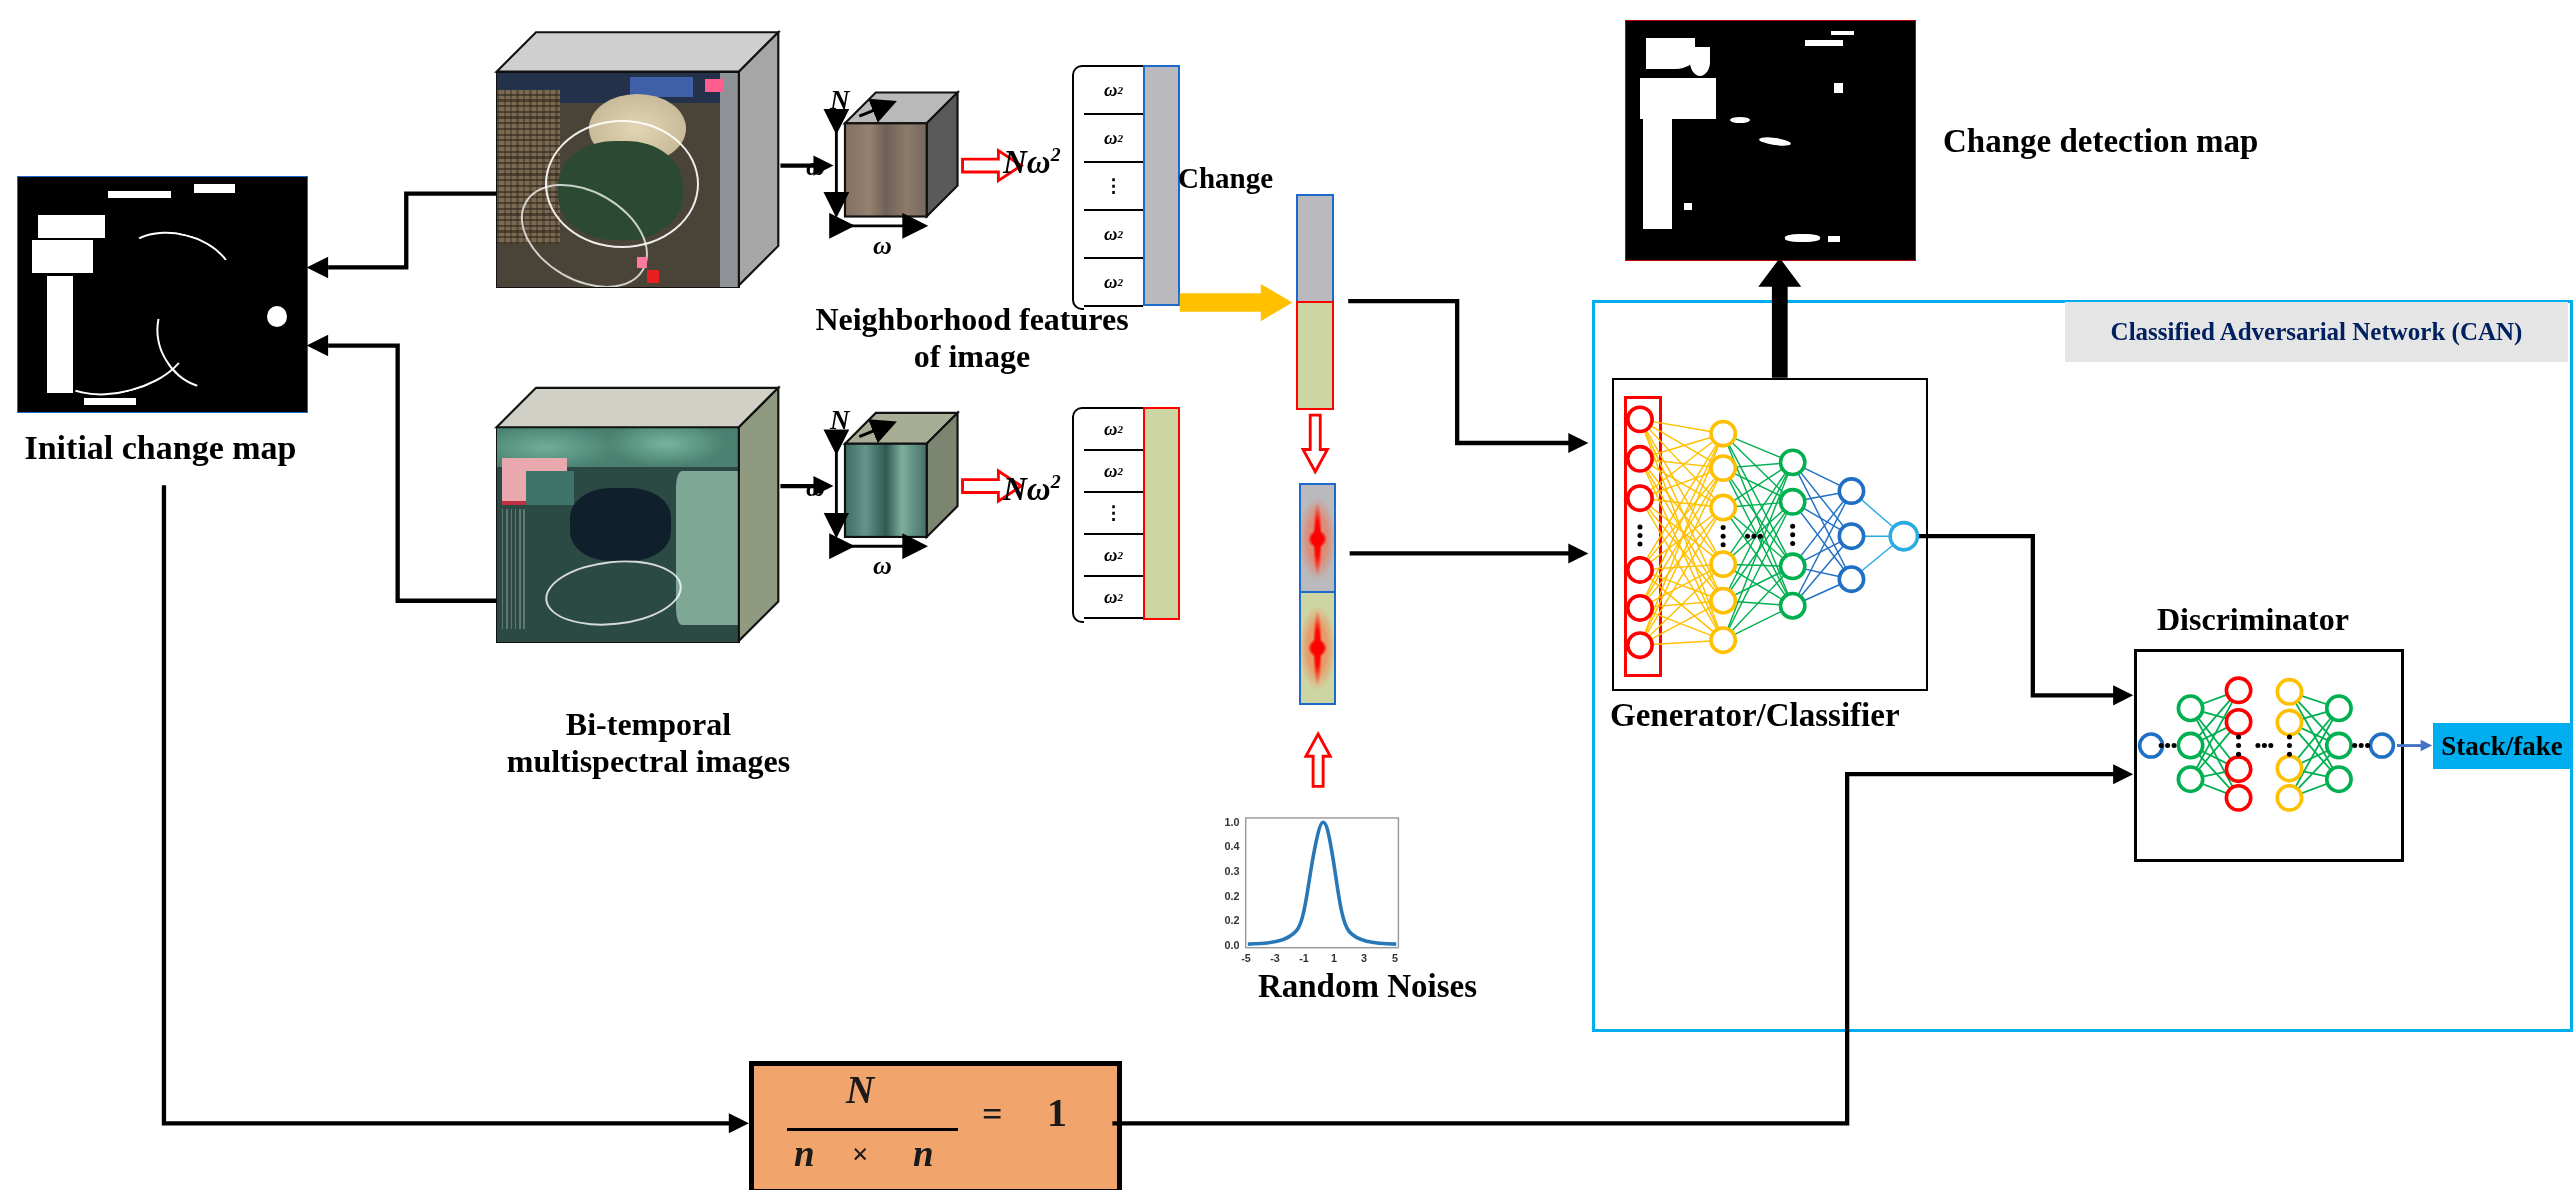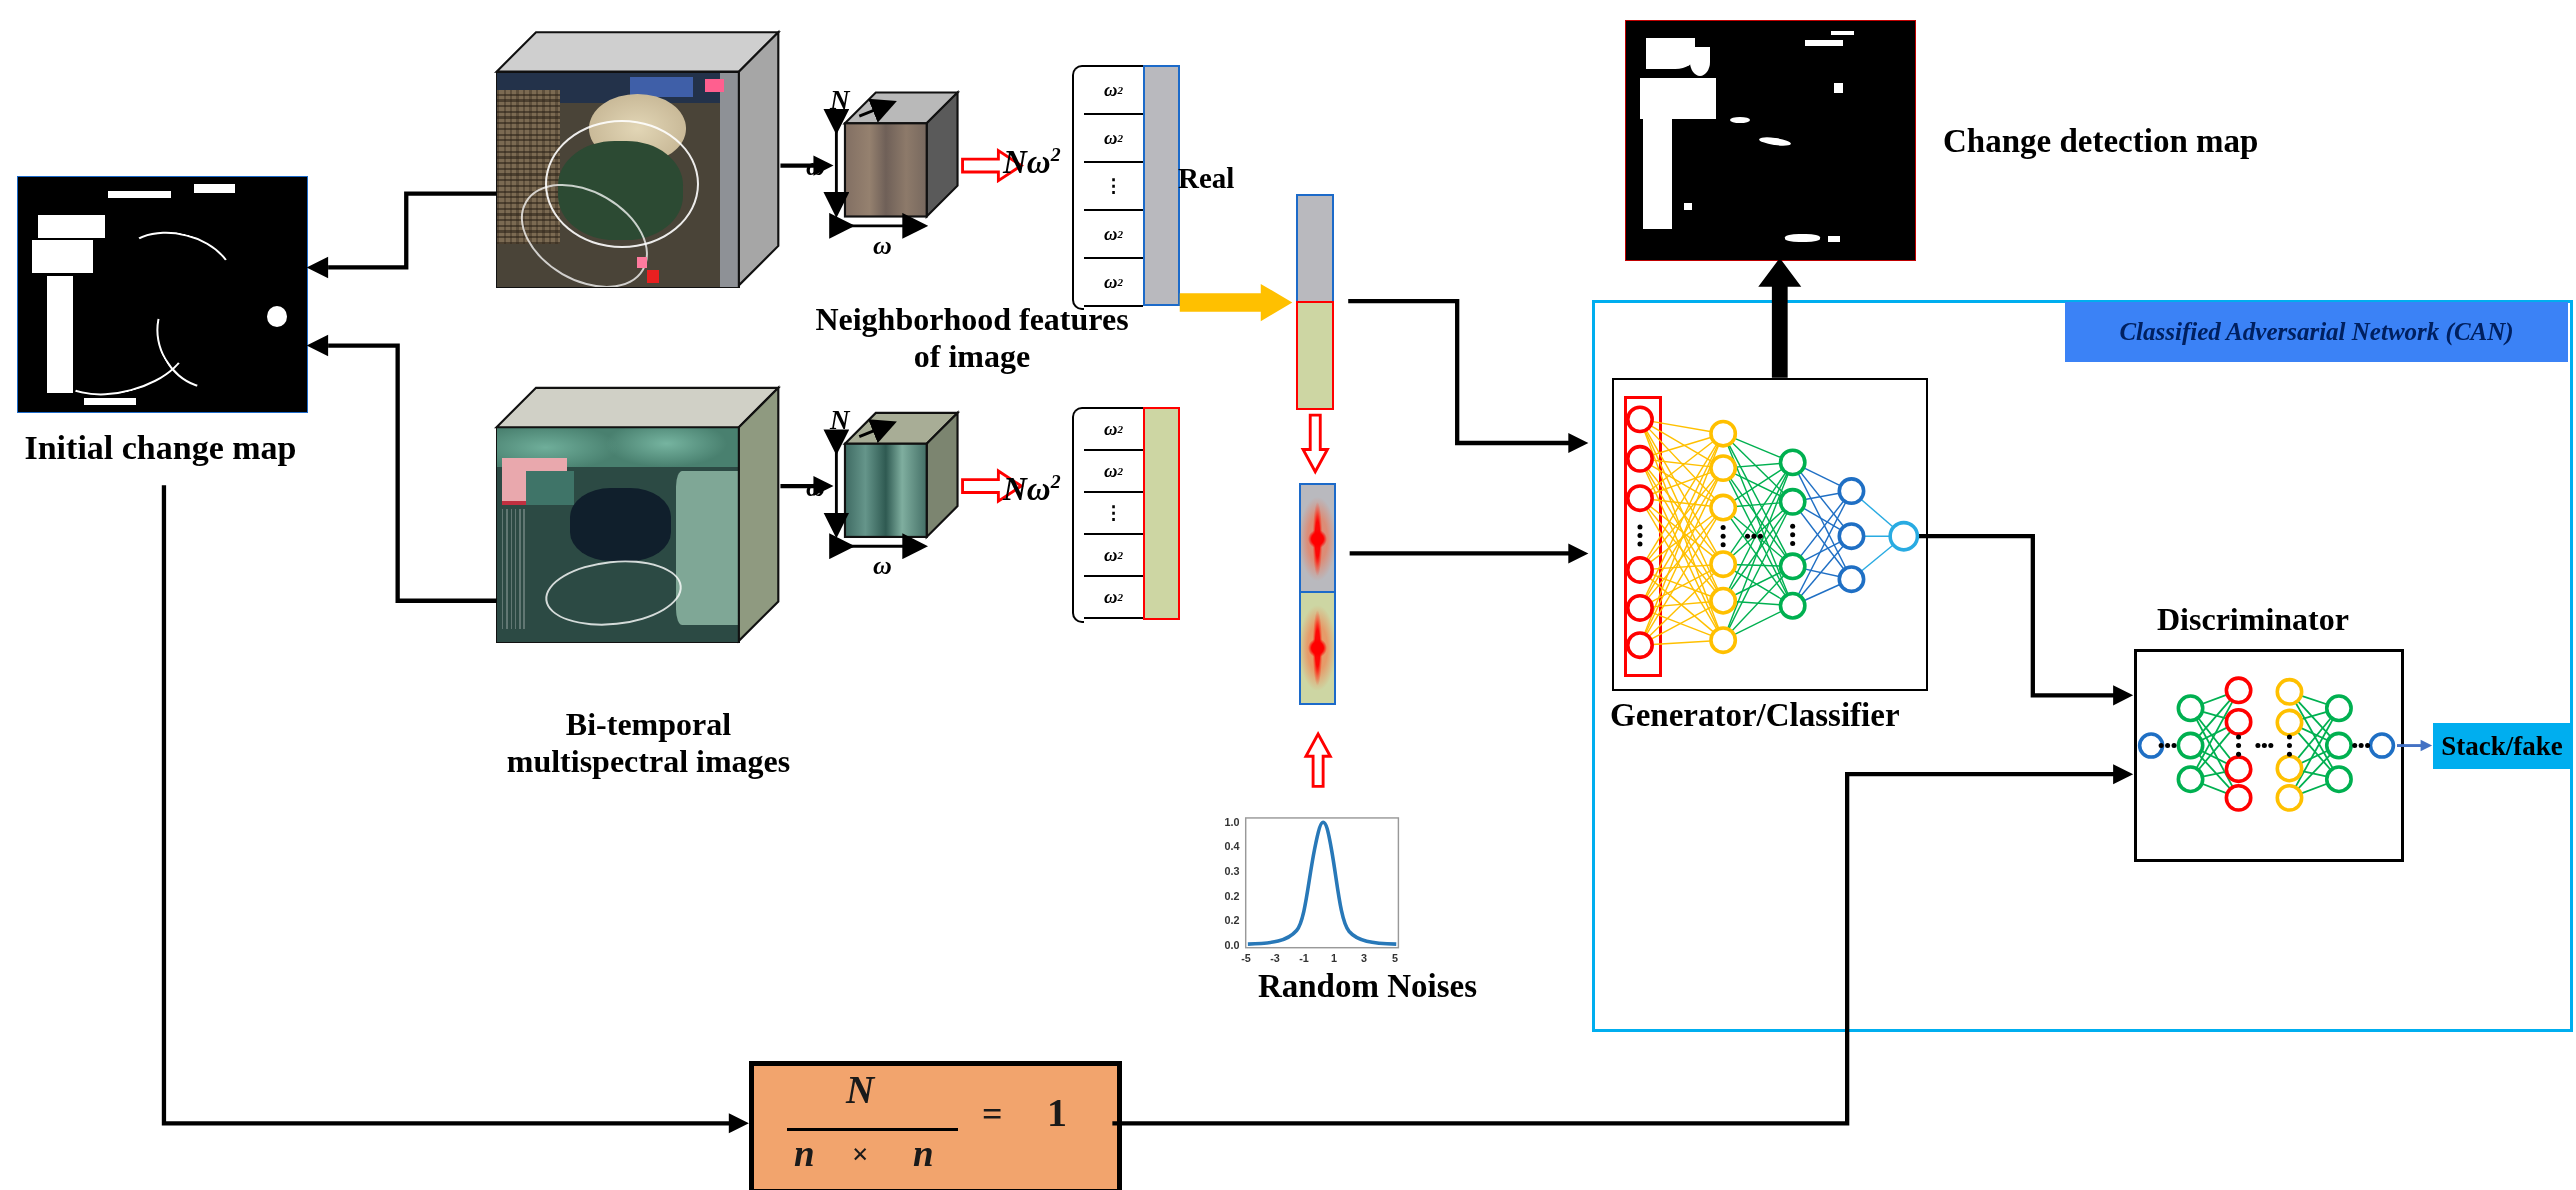--- a/index.html
+++ b/index.html
@@ -39,22 +39,22 @@
   .stack{position:absolute;}
   .noise{background-image:radial-gradient(40% 12% at 50% 50%,#f00 0 45%,transparent 72%),
          radial-gradient(18% 42% at 50% 50%,rgba(255,0,0,.95) 0 40%,rgba(255,40,20,.5) 62%,transparent 82%),
          radial-gradient(72% 50% at 50% 50%,rgba(255,96,48,.5) 0 42%,transparent 78%);}
 
   
   #canbox{left:1592px;top:300px;width:975px;height:726px;border:3.6px solid #00AEEF;}
   #genbox{left:1612px;top:378px;width:312px;height:309px;border:2.9px solid #000;background:#fff;}
   #discbox{left:2134px;top:649px;width:264px;height:207px;border:3.6px solid #000;background:#fff;}
   #geninput{left:1624px;top:396px;width:32px;height:275px;border:3.6px solid #f00;}
-  #canlabel{left:2065px;top:302px;width:503px;height:60px;background:#3b82f6;display:flex;
-            align-items:center;justify-content:center;font-style:italic;}
+  #canlabel{left:2065px;top:302px;width:503px;height:60px;background:#e5e5e5;display:flex;
+            align-items:center;justify-content:center;}
   #realfake{left:2433px;top:723px;width:138px;height:46px;background:#00AEEF;display:flex;
             align-items:center;justify-content:center;}
   #formula{left:749px;top:1061px;width:363px;height:123px;background:#F2A46D;border:5px solid #000;}
   #formula .fp{position:absolute;font-weight:bold;color:#1a1a1a;}
 
   
   #plotlbls span{position:absolute;font-family:"Liberation Sans",sans-serif;font-weight:bold;
                  color:#333;font-size:10.8px;transform:translate(-50%,-50%);}
 </style>
 </head>
@@ -461,21 +461,21 @@
   <div class="lbl" style="left:800px;top:301px;width:344px;text-align:center;font-size:32px;">
     <div>Neighborhood features</div>
     <div>of image</div>
   </div>
 
   <div class="lbl" style="left:473px;top:706px;width:351px;text-align:center;font-size:32px;">
     <div>Bi-temporal</div>
     <div>multispectral images</div>
   </div>
 
-  <div class="lbl" style="left:1178px;top:162px;font-size:29px;">Real</div>
+  <div class="lbl" style="left:1178px;top:162px;font-size:29px;">Change</div>
 
   <div class="lbl" style="left:1176px;top:968px;width:301px;text-align:right;font-size:33px;">Random Noises</div>
 
   <div class="lbl" style="left:1943px;top:123px;font-size:33px;">Change detection map</div>
 
   <div class="abs" id="canlabel">
     <span style="font-weight:bold;font-size:25px;color:#002060;">Classified Adversarial Network (CAN)</span>
   </div>
 
   <div class="lbl" style="left:1610px;top:697px;font-size:33px;">Generator/Classifier</div>

